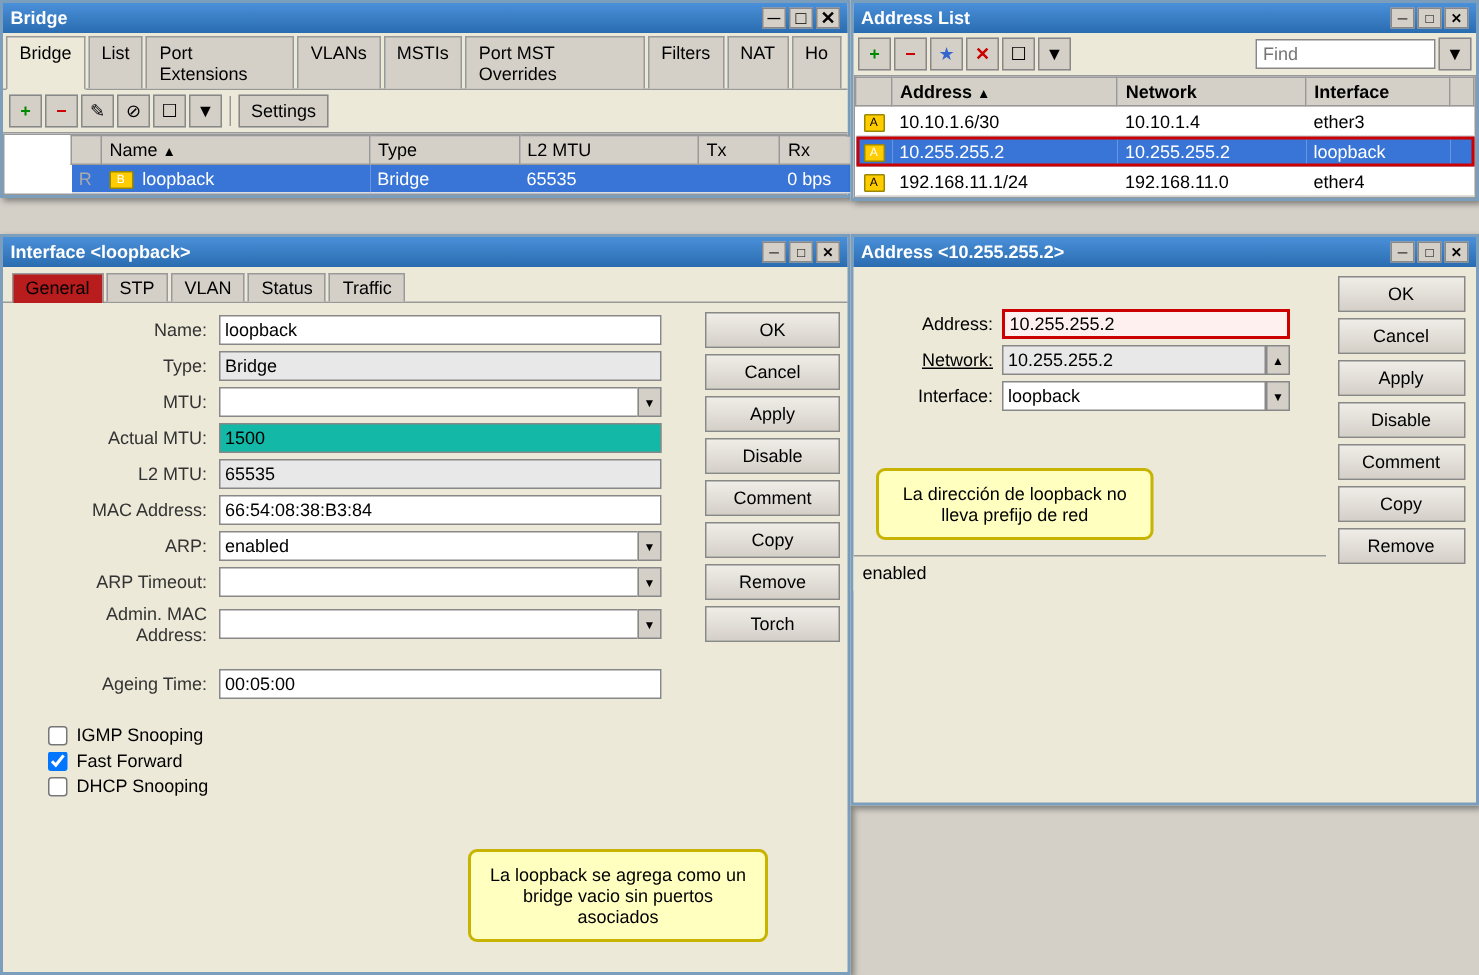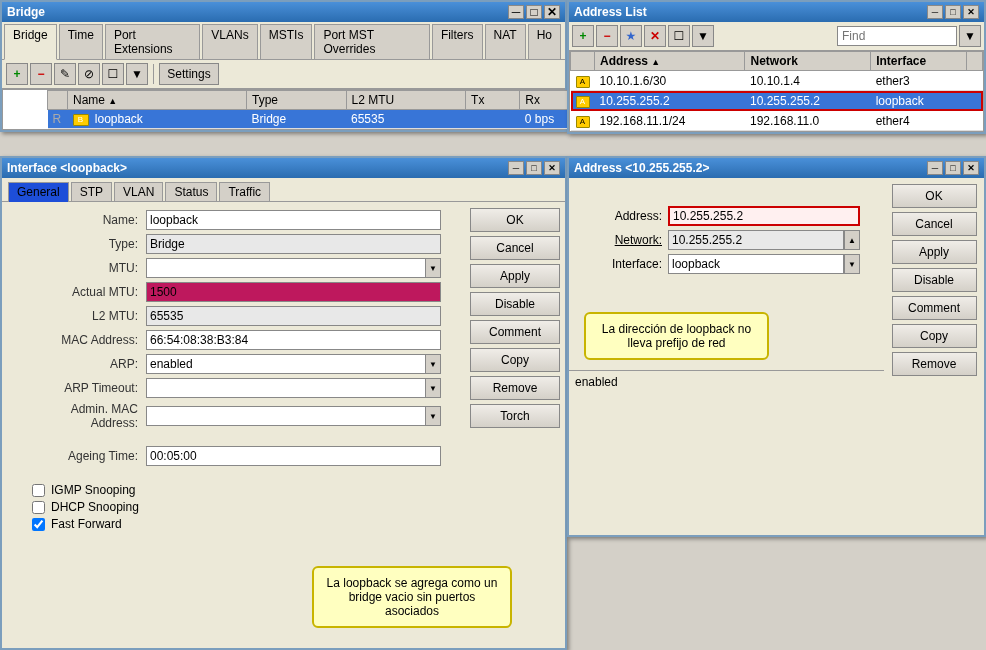--- a/index.html
+++ b/index.html
@@ -151,21 +151,21 @@
 
     
     #address-detail-window {
       top: 156px; left: 567px;
       width: 419px;
       height: 381px;
     }
 
     .subtab-bar { display: flex; padding: 4px 6px 0; border-bottom: 1px solid #999; }
     .subtab { padding: 2px 8px; border: 1px solid #999; border-bottom: none; background: #d4d0c8; cursor: pointer; margin-right: 2px; }
-    .subtab.active { background: #1d4ed8; margin-bottom: -1px; }
+    .subtab.active { background: #b91c1c; margin-bottom: -1px; }
     .form-area { flex: 1; padding: 4px 0; overflow-y: auto; }
     .btn-column { width: 100px; padding: 6px 5px; display: flex; flex-direction: column; align-items: center; }
 
     .checkbox-row { display: flex; align-items: center; margin: 3px 0; padding: 0 30px; }
     .checkbox-row input { margin-right: 6px; }
 
     .status-bar { height: 24px; background: #ece9d8; border-top: 1px solid #999; padding: 4px 6px; }
 
     
     .addr-toolbar { display: flex; align-items: center; padding: 3px; gap: 2px; }
@@ -199,21 +199,21 @@
       <div class="titlebar-btn">
           <span>□</span>
         </div>
       <div class="titlebar-btn">
           <span>✕</span>
         </div>
     </div>
   </div>
   <div class="tab-bar">
     <div class="tab active">Bridge</div>
-    <div class="tab">Time</div>
+    <div class="tab">List</div>
     <div class="tab">Port Extensions</div>
     <div class="tab">VLANs</div>
     <div class="tab">MSTIs</div>
     <div class="tab">Port MST Overrides</div>
     <div class="tab">Filters</div>
     <div class="tab">NAT</div>
     <div class="tab">Ho</div>
   </div>
   <div class="toolbar">
     <div class="toolbar-btn">
@@ -368,21 +368,21 @@
       </div>
       <div class="form-row">
         <span class="form-label">MTU:</span>
         <div class="form-input-with-arrow">
           <input type="text" value="" style="">
           <div class="arrow-btn">▼</div>
         </div>
       </div>
       <div class="form-row">
         <span class="form-label">Actual MTU:</span>
-        <input class="form-input" type="text" value="1500" readonly="" style="background: #be185d;">
+        <input class="form-input" type="text" value="1500" readonly="" style="background: #14b8a6;">
       </div>
       <div class="form-row">
         <span class="form-label">L2 MTU:</span>
         <input class="form-input" type="text" value="65535" readonly="" style="background: rgb(232, 232, 232);">
       </div>
       <div class="form-row">
         <span class="form-label">MAC Address:</span>
         <input class="form-input" type="text" value="66:54:08:38:B3:84" style="">
       </div>
       <div class="form-row">
@@ -410,26 +410,26 @@
       <div class="form-row">
         <span class="form-label">Ageing Time:</span>
         <input class="form-input" type="text" value="00:05:00" style="">
       </div>
       <div style="height:10px;"></div>
       <div class="checkbox-row">
         <input type="checkbox" id="igmp" style="">
         <label for="igmp">IGMP Snooping</label>
       </div>
       <div class="checkbox-row">
+        <input type="checkbox" id="ff" checked="" style="">
+        <label for="ff">Fast Forward</label>
+      </div>
+      <div class="checkbox-row">
         <input type="checkbox" id="dhcp" style="">
         <label for="dhcp">DHCP Snooping</label>
-      </div>
-      <div class="checkbox-row">
-        <input type="checkbox" id="ff" checked="" style="">
-        <label for="ff">Fast Forward</label>
       </div>
     </div>
     <div class="btn-column">
       <button class="side-btn">OK</button>
       <button class="side-btn">Cancel</button>
       <button class="side-btn">Apply</button>
       <button class="side-btn">Disable</button>
       <button class="side-btn">Comment</button>
       <button class="side-btn">Copy</button>
       <button class="side-btn">Remove</button>

